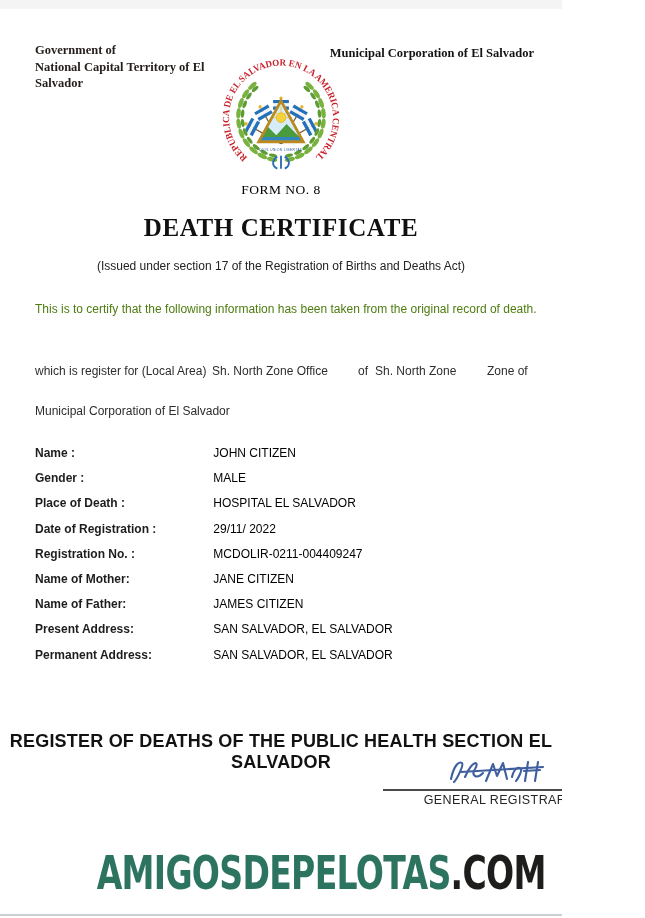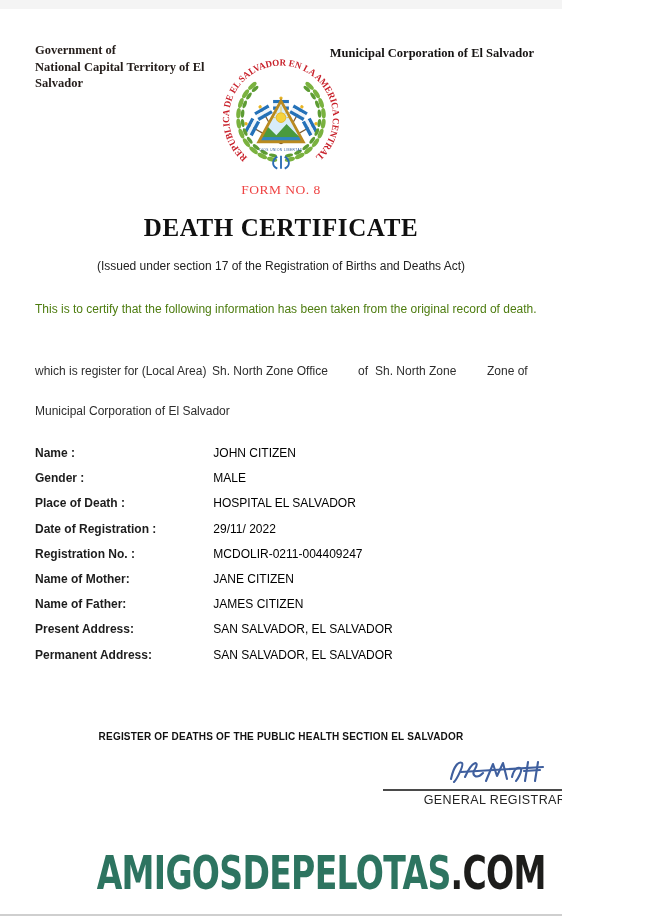--- a/index.html
+++ b/index.html
@@ -12,21 +12,21 @@
     position:absolute;left:35px;top:42px;width:200px;
     font-family:"Liberation Serif",serif;font-weight:bold;font-size:12.5px;line-height:1.32;color:#241d1a;
   }
   .hdr-right{
     position:absolute;right:28px;top:46px;
     font-family:"Liberation Serif",serif;font-weight:bold;font-size:12.5px;color:#161413;
   }
   .emblem{position:absolute;left:50%;top:58px;transform:translateX(-50%);}
   .form-no{
     position:absolute;left:0;right:0;top:182px;text-align:center;
-    font-family:"Liberation Serif",serif;font-size:13.5px;color:#ef4444;letter-spacing:0.5px;
+    font-family:"Liberation Serif",serif;font-size:13.5px;color:#000000;letter-spacing:0.5px;
   }
   .title{
     position:absolute;left:0;right:0;top:214px;text-align:center;
     font-family:"Liberation Serif",serif;font-weight:bold;font-size:25px;color:#101010;letter-spacing:0.6px;
   }
   .subtitle{position:absolute;left:0;right:0;top:259px;text-align:center;font-size:12px;color:#232323;}
   .certify{position:absolute;left:35px;top:302px;font-size:12px;color:#4d7c0f;}
   .regline{position:absolute;left:0;top:364px;width:100%;font-size:12px;color:#2d2d2d;height:16px;}
   .regline span{position:absolute;white-space:nowrap;}
   .rl-prefix{left:35px;}
@@ -34,21 +34,21 @@
   .rl-of{left:358px;}
   .rl-zone{left:375px;}
   .rl-zoneof{left:487px;}
   .regline2{position:absolute;left:35px;top:404px;font-size:12px;color:#2d2d2d;}
   .fields{position:absolute;left:35px;top:441px;width:560px;}
   .frow{height:25.2px;line-height:25.2px;font-size:12px;white-space:nowrap;}
   .flabel{display:inline-block;width:175px;font-weight:bold;color:#1d1d1d;}
   .fvalue{color:#000000;}
   .footer-title{
     position:absolute;left:0;right:0;top:731px;text-align:center;
-    font-weight:bold;font-size:10px;color:#121212;letter-spacing:0.2px;
+    font-weight:bold;font-size:18px;color:#121212;letter-spacing:0.2px;
   }
   .sig-svg{position:absolute;left:445px;top:755px;}
   .sig-block{position:absolute;left:383px;top:789px;width:224px;border-top:2px solid #4a4a4a;text-align:center;}
   .sig-title{font-size:12.5px;color:#242424;letter-spacing:0.4px;margin-top:2px;}
   .watermark{
     position:absolute;right:16px;top:846px;white-space:nowrap;
     font-family:"DejaVu Sans",sans-serif;font-weight:bold;font-size:46px;letter-spacing:-1px;
     transform:scaleX(0.72);transform-origin:right center;
   }
   .wm-green{color:#2d7460;}

